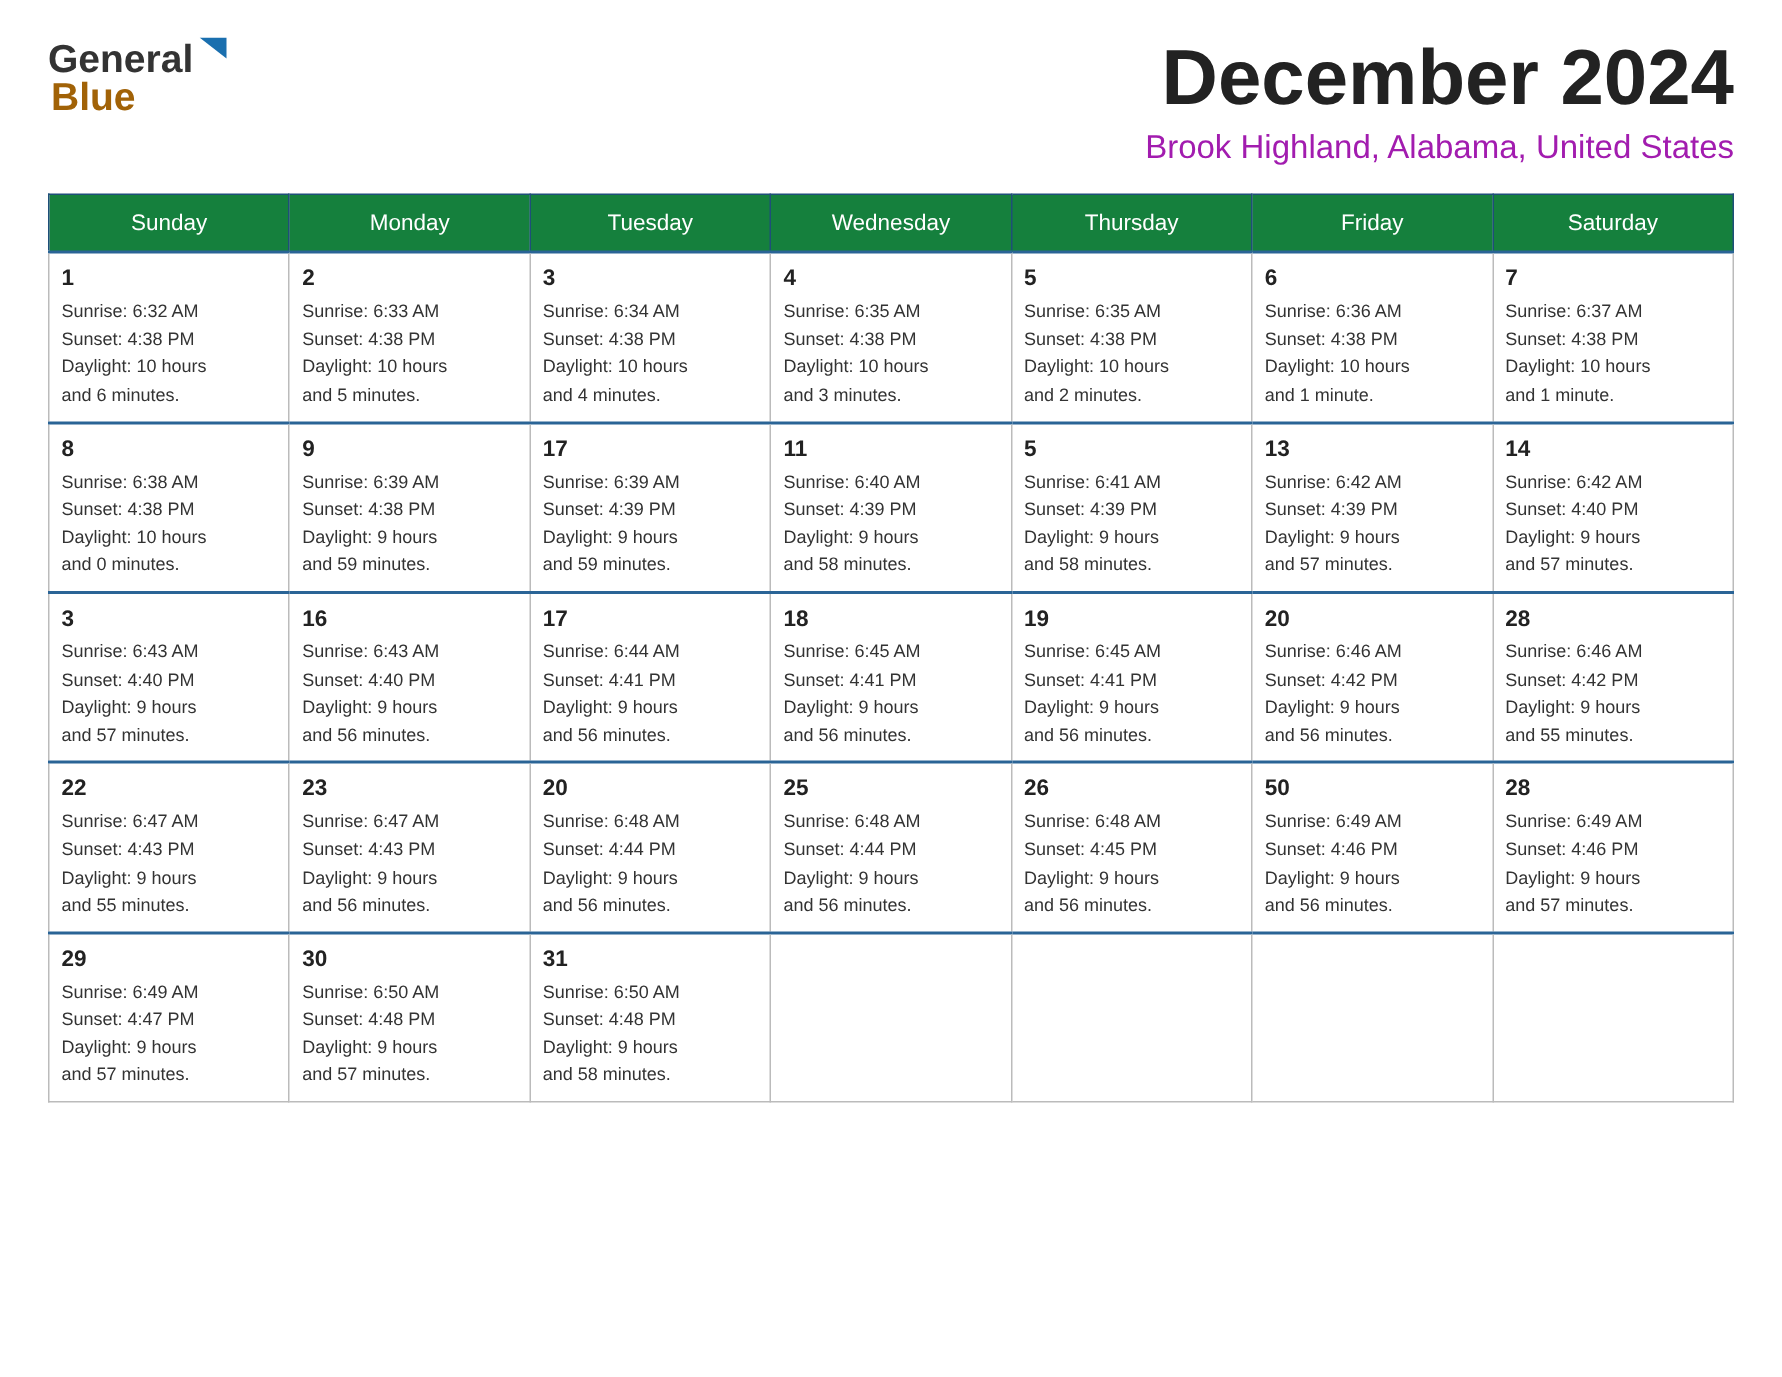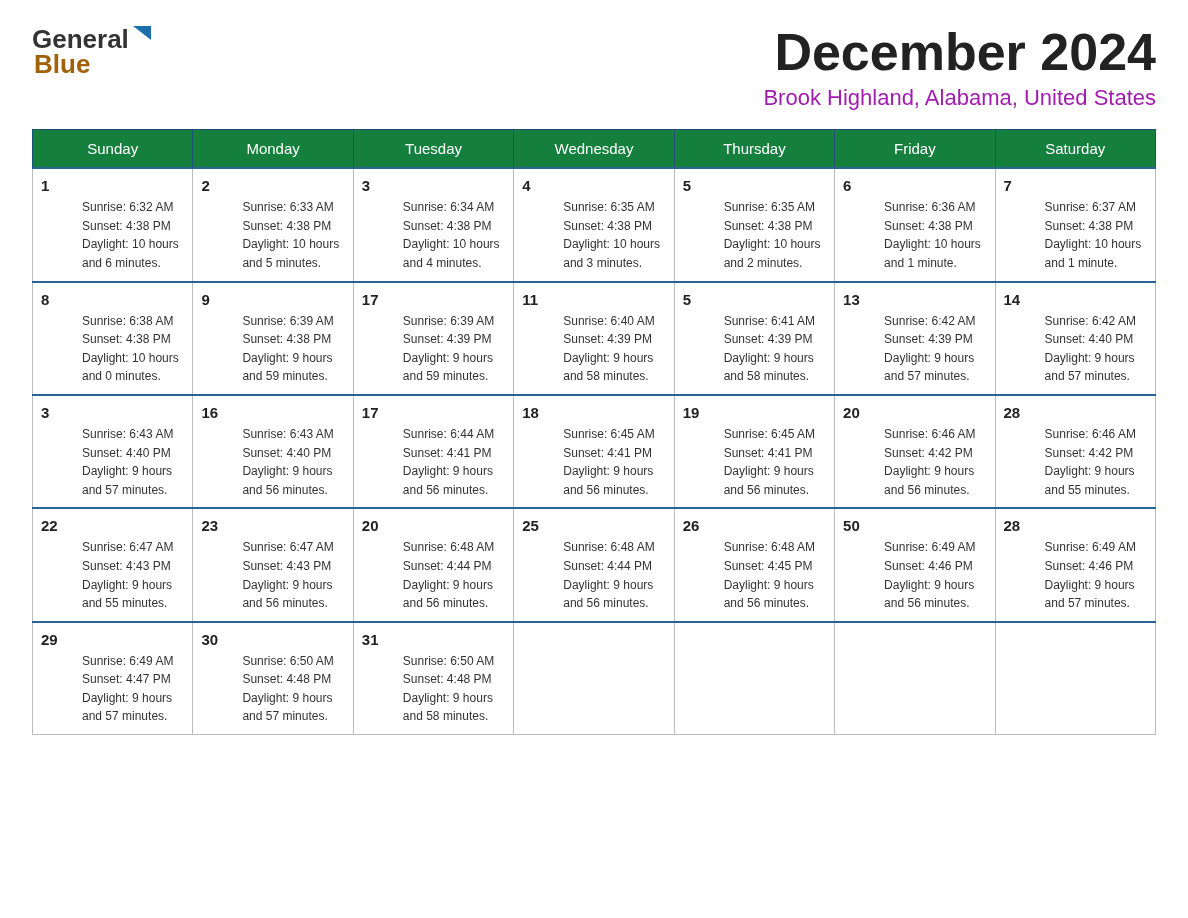--- a/index.html
+++ b/index.html
@@ -63,21 +63,20 @@
       font-size: 15px;
       font-weight: bold;
       color: #222;
       margin-bottom: 4px;
       display: block;
     }
     tbody tr td .day-info {
       font-size: 12px;
       color: #333;
       line-height: 1.55;
-      margin-left: 41px;
     }
     tbody tr td.empty {
       background: #fff;
     }
   </style>
 </head>
 <body>
 
 <div class="header">
   <div class="logo">

